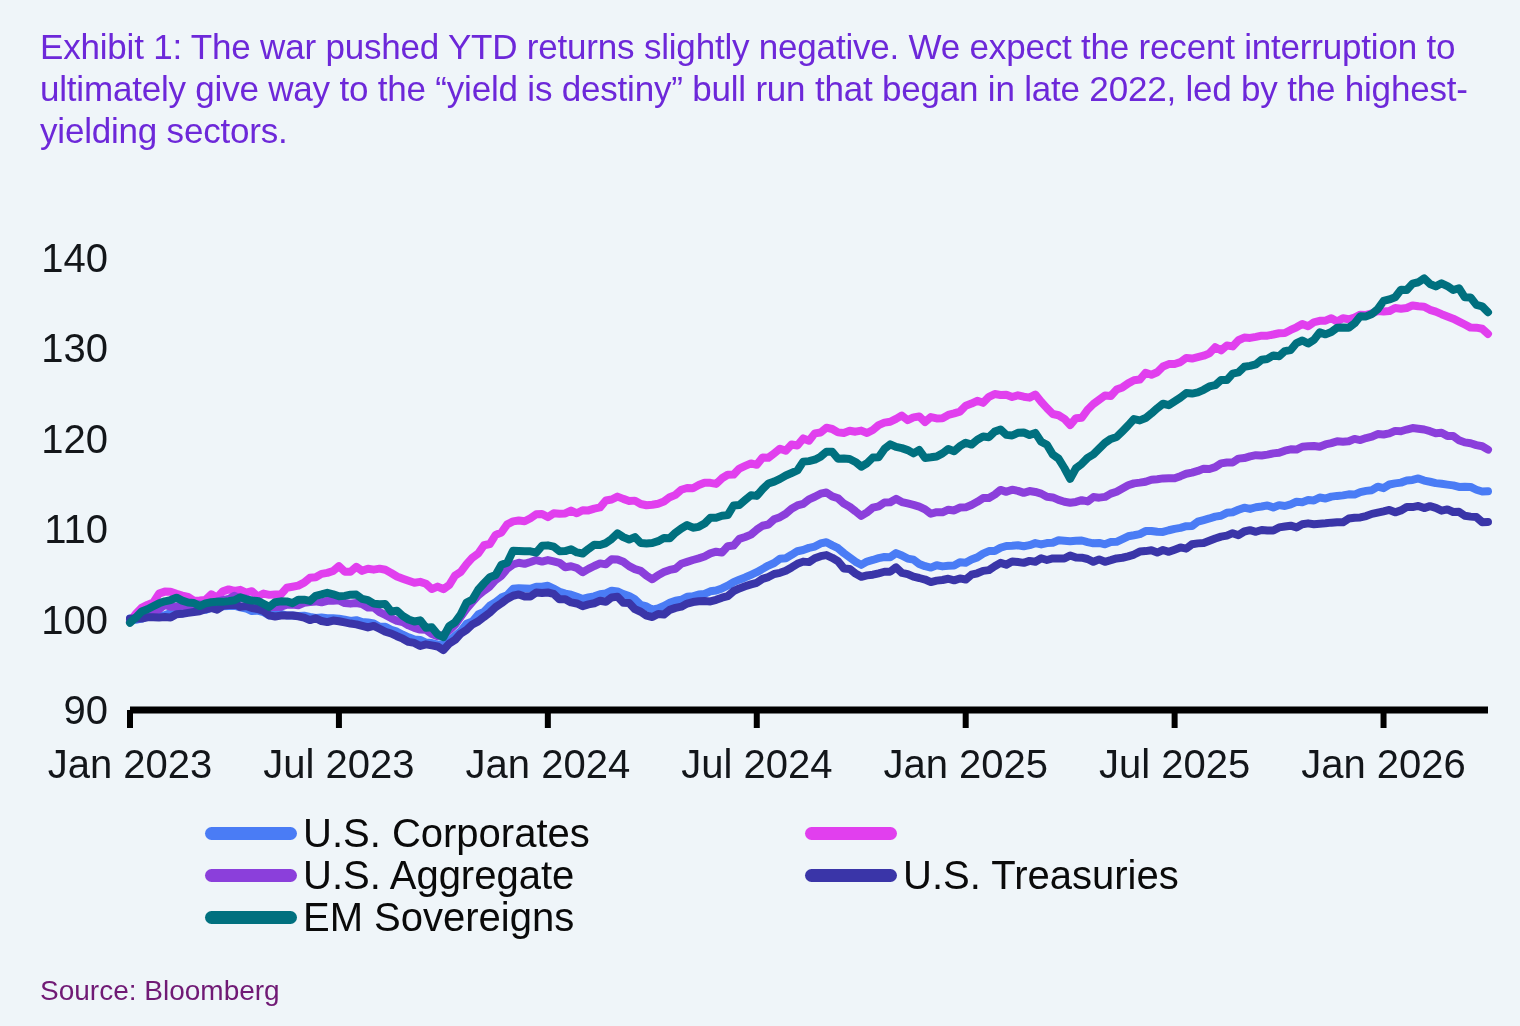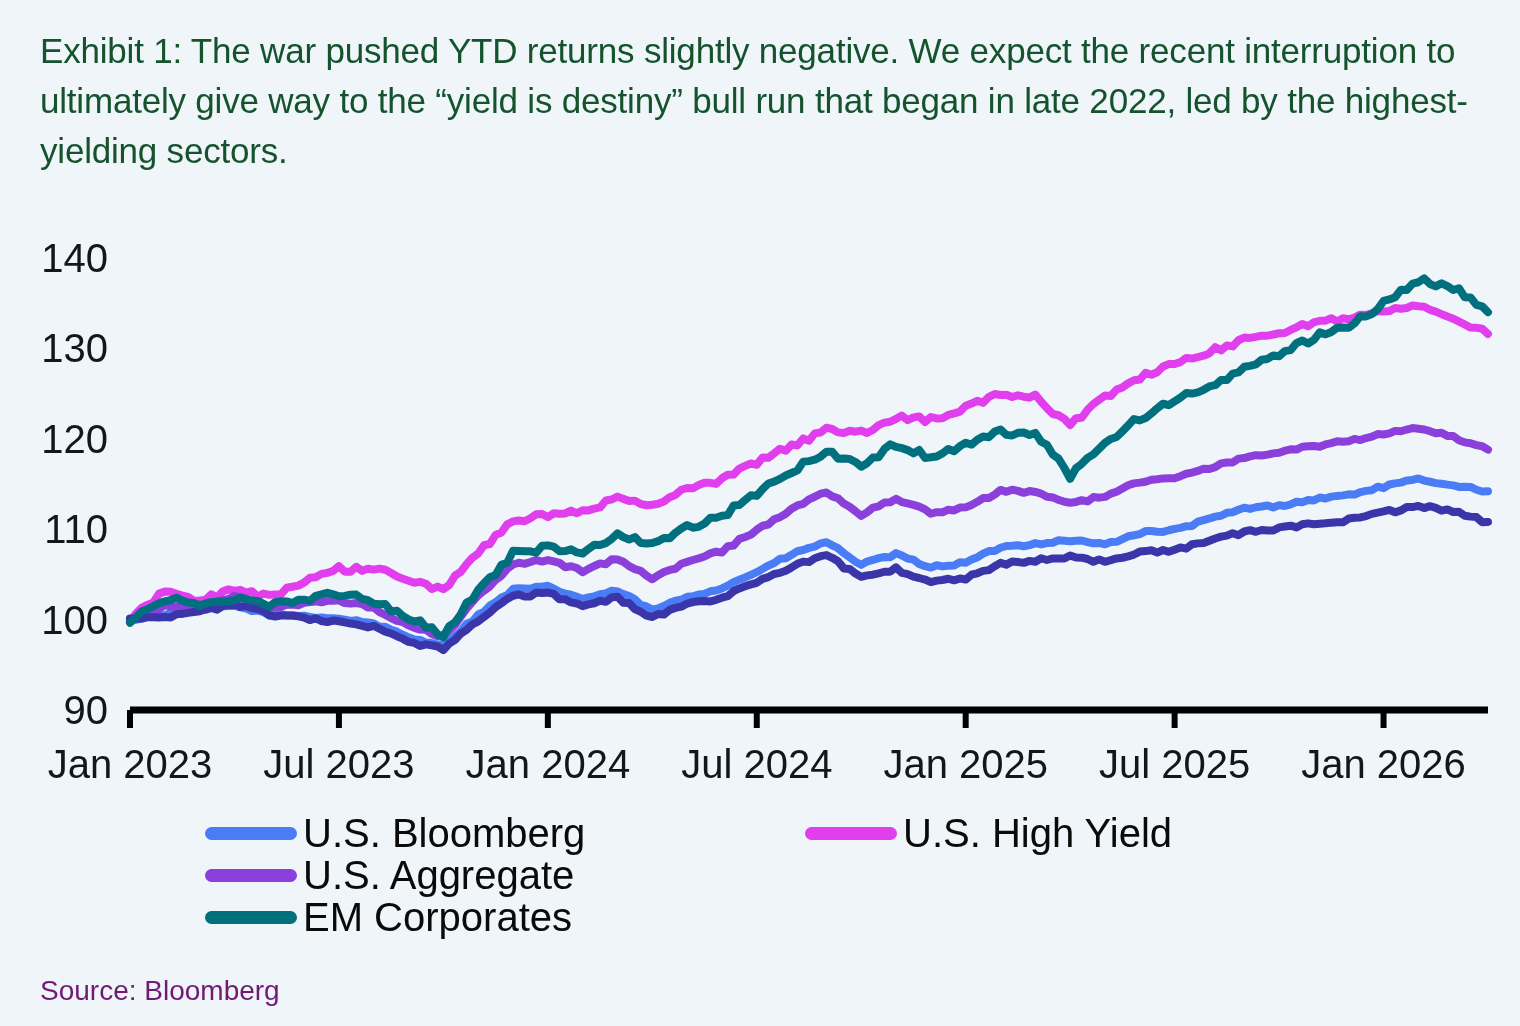--- a/index.html
+++ b/index.html
@@ -6,23 +6,23 @@
   body{
     width:1520px;height:1026px;
     background:#eff5f9;
     font-family:"Liberation Sans", sans-serif;
     overflow:hidden;
     position:relative;
   }
   #title{
     position:absolute;
     left:40px; top:26px; width:1460px;
-    color:#14532d;
+    color:#6d28d9;
     font-size:35px;
-    line-height:50px;
+    line-height:42px;
     font-weight:400;
     letter-spacing:-0.2px;
   }
   #chart-wrap{
     position:absolute;
     left:0; top:210px; width:1520px; height:580px;
   }
   #chart-svg{display:block;}
   #legend{
     position:absolute;
@@ -104,32 +104,35 @@
         <path d="M130.00 408.79 L135.80 408.25 L141.61 408.47 L147.41 407.31 L153.21 407.23 L159.02 407.40 L164.82 406.98 L170.62 407.52 L176.43 404.32 L182.23 403.83 L188.03 402.88 L193.84 402.07 L199.64 401.25 L205.44 399.23 L211.25 398.02 L217.05 399.72 L222.85 395.81 L228.66 395.08 L234.46 393.82 L240.26 396.88 L246.07 395.96 L251.87 398.06 L257.68 399.05 L263.48 401.02 L269.28 405.30 L275.09 406.51 L280.89 405.58 L286.69 405.46 L292.50 405.46 L298.30 406.32 L304.10 407.57 L309.91 410.10 L315.71 408.26 L321.51 411.02 L327.32 412.09 L333.12 410.59 L338.92 411.24 L344.73 412.45 L350.53 413.57 L356.33 414.39 L362.14 415.88 L367.94 417.48 L373.74 415.90 L379.55 418.74 L385.35 421.75 L391.15 423.50 L396.96 426.22 L402.76 428.65 L408.56 431.92 L414.37 432.93 L420.17 436.00 L425.97 434.32 L431.78 435.38 L437.58 436.45 L443.38 440.06 L449.19 433.64 L454.99 429.96 L460.79 423.56 L466.60 419.91 L472.40 414.44 L478.21 411.41 L484.01 406.91 L489.81 402.65 L495.62 397.18 L501.42 393.27 L507.22 388.85 L513.03 385.77 L518.83 384.46 L524.63 386.57 L530.44 386.59 L536.24 382.56 L542.04 382.93 L547.85 382.48 L553.65 383.78 L559.45 389.30 L565.26 389.15 L571.06 392.41 L576.86 393.48 L582.67 396.16 L588.47 394.45 L594.27 393.28 L600.08 390.71 L605.88 391.80 L611.68 387.43 L617.49 386.64 L623.29 392.84 L629.09 392.98 L634.90 399.13 L640.70 401.73 L646.50 405.64 L652.31 406.98 L658.11 403.95 L663.91 404.50 L669.72 399.88 L675.52 397.90 L681.32 396.67 L687.13 393.57 L692.93 392.06 L698.74 391.32 L704.54 391.02 L710.34 391.47 L716.15 389.85 L721.95 387.65 L727.75 386.15 L733.56 381.19 L739.36 378.39 L745.16 376.29 L750.97 374.42 L756.77 372.79 L762.57 368.83 L768.38 367.06 L774.18 363.97 L779.98 362.81 L785.79 360.80 L791.59 357.48 L797.39 353.85 L803.20 351.62 L809.00 352.12 L814.80 348.25 L820.61 346.17 L826.41 345.07 L832.21 347.78 L838.02 351.28 L843.82 358.40 L849.62 358.94 L855.43 363.49 L861.23 366.77 L867.03 365.37 L872.84 364.66 L878.64 363.30 L884.44 361.75 L890.25 361.66 L896.05 357.30 L901.85 362.89 L907.66 364.08 L913.46 366.69 L919.26 368.00 L925.07 369.52 L930.87 372.07 L936.68 370.64 L942.48 369.97 L948.28 368.76 L954.09 370.36 L959.89 368.42 L965.69 369.55 L971.50 364.73 L977.30 363.26 L983.10 360.89 L988.91 360.14 L994.71 356.24 L1000.51 352.85 L1006.32 354.63 L1012.12 351.46 L1017.92 352.09 L1023.73 352.85 L1029.53 350.89 L1035.33 351.69 L1041.14 348.28 L1046.94 350.00 L1052.74 348.48 L1058.55 348.39 L1064.35 348.54 L1070.15 345.42 L1075.96 347.56 L1081.76 347.64 L1087.56 348.99 L1093.37 351.78 L1099.17 349.41 L1104.97 351.77 L1110.78 350.18 L1116.58 348.45 L1122.38 347.76 L1128.19 346.36 L1133.99 344.56 L1139.79 341.59 L1145.60 341.11 L1151.40 340.30 L1157.21 342.56 L1163.01 340.04 L1168.81 341.80 L1174.62 339.67 L1180.42 337.46 L1186.22 338.68 L1192.03 334.29 L1197.83 333.38 L1203.63 333.05 L1209.44 330.71 L1215.24 328.51 L1221.04 326.64 L1226.85 325.65 L1232.65 323.18 L1238.45 325.17 L1244.26 321.50 L1250.06 320.14 L1255.86 321.80 L1261.67 320.02 L1267.47 320.59 L1273.27 320.53 L1279.08 317.40 L1284.88 316.48 L1290.68 315.69 L1296.49 317.41 L1302.29 314.32 L1308.09 313.35 L1313.90 314.22 L1319.70 313.72 L1325.50 313.32 L1331.31 312.65 L1337.11 312.15 L1342.91 312.30 L1348.72 308.57 L1354.52 307.82 L1360.32 307.46 L1366.13 306.09 L1371.93 303.86 L1377.74 302.66 L1383.54 301.42 L1389.34 299.99 L1395.15 302.33 L1400.95 300.41 L1406.75 297.07 L1412.56 297.08 L1418.36 295.92 L1424.16 298.09 L1429.97 296.17 L1435.77 297.82 L1441.57 300.68 L1447.38 299.44 L1453.18 302.01 L1458.98 301.85 L1464.79 305.74 L1470.59 306.63 L1476.39 307.11 L1482.20 312.14 L1488.00 311.97" class="series-path" stroke="#3a35a8"></path>
         <path d="M130.00 412.78 L135.80 407.61 L141.61 401.48 L147.41 399.28 L153.21 396.28 L159.02 393.34 L164.82 391.30 L170.62 390.06 L176.43 387.68 L182.23 390.63 L188.03 392.46 L193.84 392.90 L199.64 396.03 L205.44 393.37 L211.25 392.26 L217.05 391.80 L222.85 391.87 L228.66 391.11 L234.46 390.21 L240.26 387.26 L246.07 389.35 L251.87 390.54 L257.68 390.90 L263.48 393.88 L269.28 396.89 L275.09 392.17 L280.89 391.35 L286.69 391.42 L292.50 393.18 L298.30 389.72 L304.10 389.70 L309.91 390.91 L315.71 385.85 L321.51 384.44 L327.32 382.74 L333.12 384.30 L338.92 386.31 L344.73 385.88 L350.53 384.69 L356.33 384.62 L362.14 388.86 L367.94 390.21 L373.74 393.62 L379.55 394.27 L385.35 394.10 L391.15 401.55 L396.96 400.68 L402.76 405.89 L408.56 409.50 L414.37 411.53 L420.17 410.29 L425.97 417.79 L431.78 417.24 L437.58 424.30 L443.38 427.00 L449.19 416.06 L454.99 412.40 L460.79 404.25 L466.60 392.48 L472.40 389.59 L478.21 379.78 L484.01 373.29 L489.81 367.22 L495.62 364.99 L501.42 354.81 L507.22 352.72 L513.03 340.85 L518.83 340.93 L524.63 341.16 L530.44 341.33 L536.24 342.61 L542.04 335.81 L547.85 335.37 L553.65 336.66 L559.45 341.20 L565.26 341.05 L571.06 339.28 L576.86 342.44 L582.67 343.51 L588.47 338.93 L594.27 334.70 L600.08 335.08 L605.88 333.10 L611.68 328.94 L617.49 323.29 L623.29 327.17 L629.09 329.57 L634.90 327.07 L640.70 333.05 L646.50 333.44 L652.31 333.07 L658.11 331.17 L663.91 328.00 L669.72 328.25 L675.52 322.65 L681.32 318.44 L687.13 315.09 L692.93 317.69 L698.74 316.84 L704.54 313.62 L710.34 307.76 L716.15 307.85 L721.95 305.78 L727.75 305.11 L733.56 295.57 L739.36 295.04 L745.16 290.04 L750.97 285.21 L756.77 285.89 L762.57 279.19 L768.38 273.50 L774.18 271.62 L779.98 268.87 L785.79 265.51 L791.59 263.03 L797.39 260.46 L803.20 251.64 L809.00 251.11 L814.80 249.73 L820.61 246.68 L826.41 241.80 L832.21 241.72 L838.02 248.72 L843.82 248.42 L849.62 248.98 L855.43 251.96 L861.23 256.71 L867.03 253.28 L872.84 247.52 L878.64 247.22 L884.44 238.95 L890.25 234.29 L896.05 236.86 L901.85 238.16 L907.66 240.11 L913.46 243.37 L919.26 240.00 L925.07 248.01 L930.87 247.32 L936.68 246.48 L942.48 243.40 L948.28 239.07 L954.09 241.33 L959.89 236.17 L965.69 232.76 L971.50 234.56 L977.30 229.74 L983.10 226.51 L988.91 227.24 L994.71 221.62 L1000.51 219.58 L1006.32 224.86 L1012.12 225.50 L1017.92 222.79 L1023.73 222.54 L1029.53 225.01 L1035.33 222.89 L1041.14 231.76 L1046.94 234.79 L1052.74 244.53 L1058.55 248.63 L1064.35 258.02 L1070.15 268.76 L1075.96 258.23 L1081.76 253.81 L1087.56 247.88 L1093.37 244.37 L1099.17 238.56 L1104.97 232.81 L1110.78 228.95 L1116.58 227.01 L1122.38 221.32 L1128.19 215.42 L1133.99 209.04 L1139.79 210.38 L1145.60 208.03 L1151.40 203.41 L1157.21 198.31 L1163.01 193.75 L1168.81 195.22 L1174.62 191.47 L1180.42 187.59 L1186.22 183.07 L1192.03 183.59 L1197.83 182.36 L1203.63 179.80 L1209.44 176.44 L1215.24 175.18 L1221.04 170.00 L1226.85 170.10 L1232.65 163.57 L1238.45 162.43 L1244.26 156.78 L1250.06 155.83 L1255.86 154.31 L1261.67 149.76 L1267.47 148.95 L1273.27 145.40 L1279.08 146.29 L1284.88 141.08 L1290.68 140.05 L1296.49 133.05 L1302.29 130.50 L1308.09 133.51 L1313.90 129.93 L1319.70 122.41 L1325.50 124.36 L1331.31 122.04 L1337.11 117.75 L1342.91 117.59 L1348.72 117.78 L1354.52 113.40 L1360.32 106.13 L1366.13 106.40 L1371.93 104.05 L1377.74 99.14 L1383.54 90.95 L1389.34 89.40 L1395.15 87.23 L1400.95 79.71 L1406.75 80.01 L1412.56 73.57 L1418.36 72.27 L1424.16 68.42 L1429.97 73.98 L1435.77 76.40 L1441.57 73.32 L1447.38 76.01 L1453.18 80.04 L1458.98 78.28 L1464.79 87.31 L1470.59 87.52 L1476.39 94.88 L1482.20 96.34 L1488.00 102.24" class="series-path" stroke="#00707f"></path>
       </g>
   </svg>
 </div>
 
 <div id="legend">
   <div class="legend-col" style="left:205px; top:0px;">
     <div class="legend-item">
       <span class="legend-swatch" style="background:#4a7cf5"></span>
-      <span class="legend-label">U.S. Bloomberg</span>
+      <span class="legend-label">U.S. Corporates</span>
     </div>
     <div class="legend-item">
       <span class="legend-swatch" style="background:#8b3fdb"></span>
       <span class="legend-label">U.S. Aggregate</span>
     </div>
     <div class="legend-item">
       <span class="legend-swatch" style="background:#00707f"></span>
-      <span class="legend-label">EM Corporates</span>
+      <span class="legend-label">EM Sovereigns</span>
     </div>
   </div>
   <div class="legend-col" style="left:805px; top:0px;">
     <div class="legend-item">
       <span class="legend-swatch" style="background:#e13fee"></span>
-      <span class="legend-label">U.S. High Yield</span>
+    </div>
+    <div class="legend-item">
+      <span class="legend-swatch" style="background:#3a35a8"></span>
+      <span class="legend-label">U.S. Treasuries</span>
     </div>
   </div>
 </div>
 
 <div id="source">Source: Bloomberg</div>
 
 </body></html>

